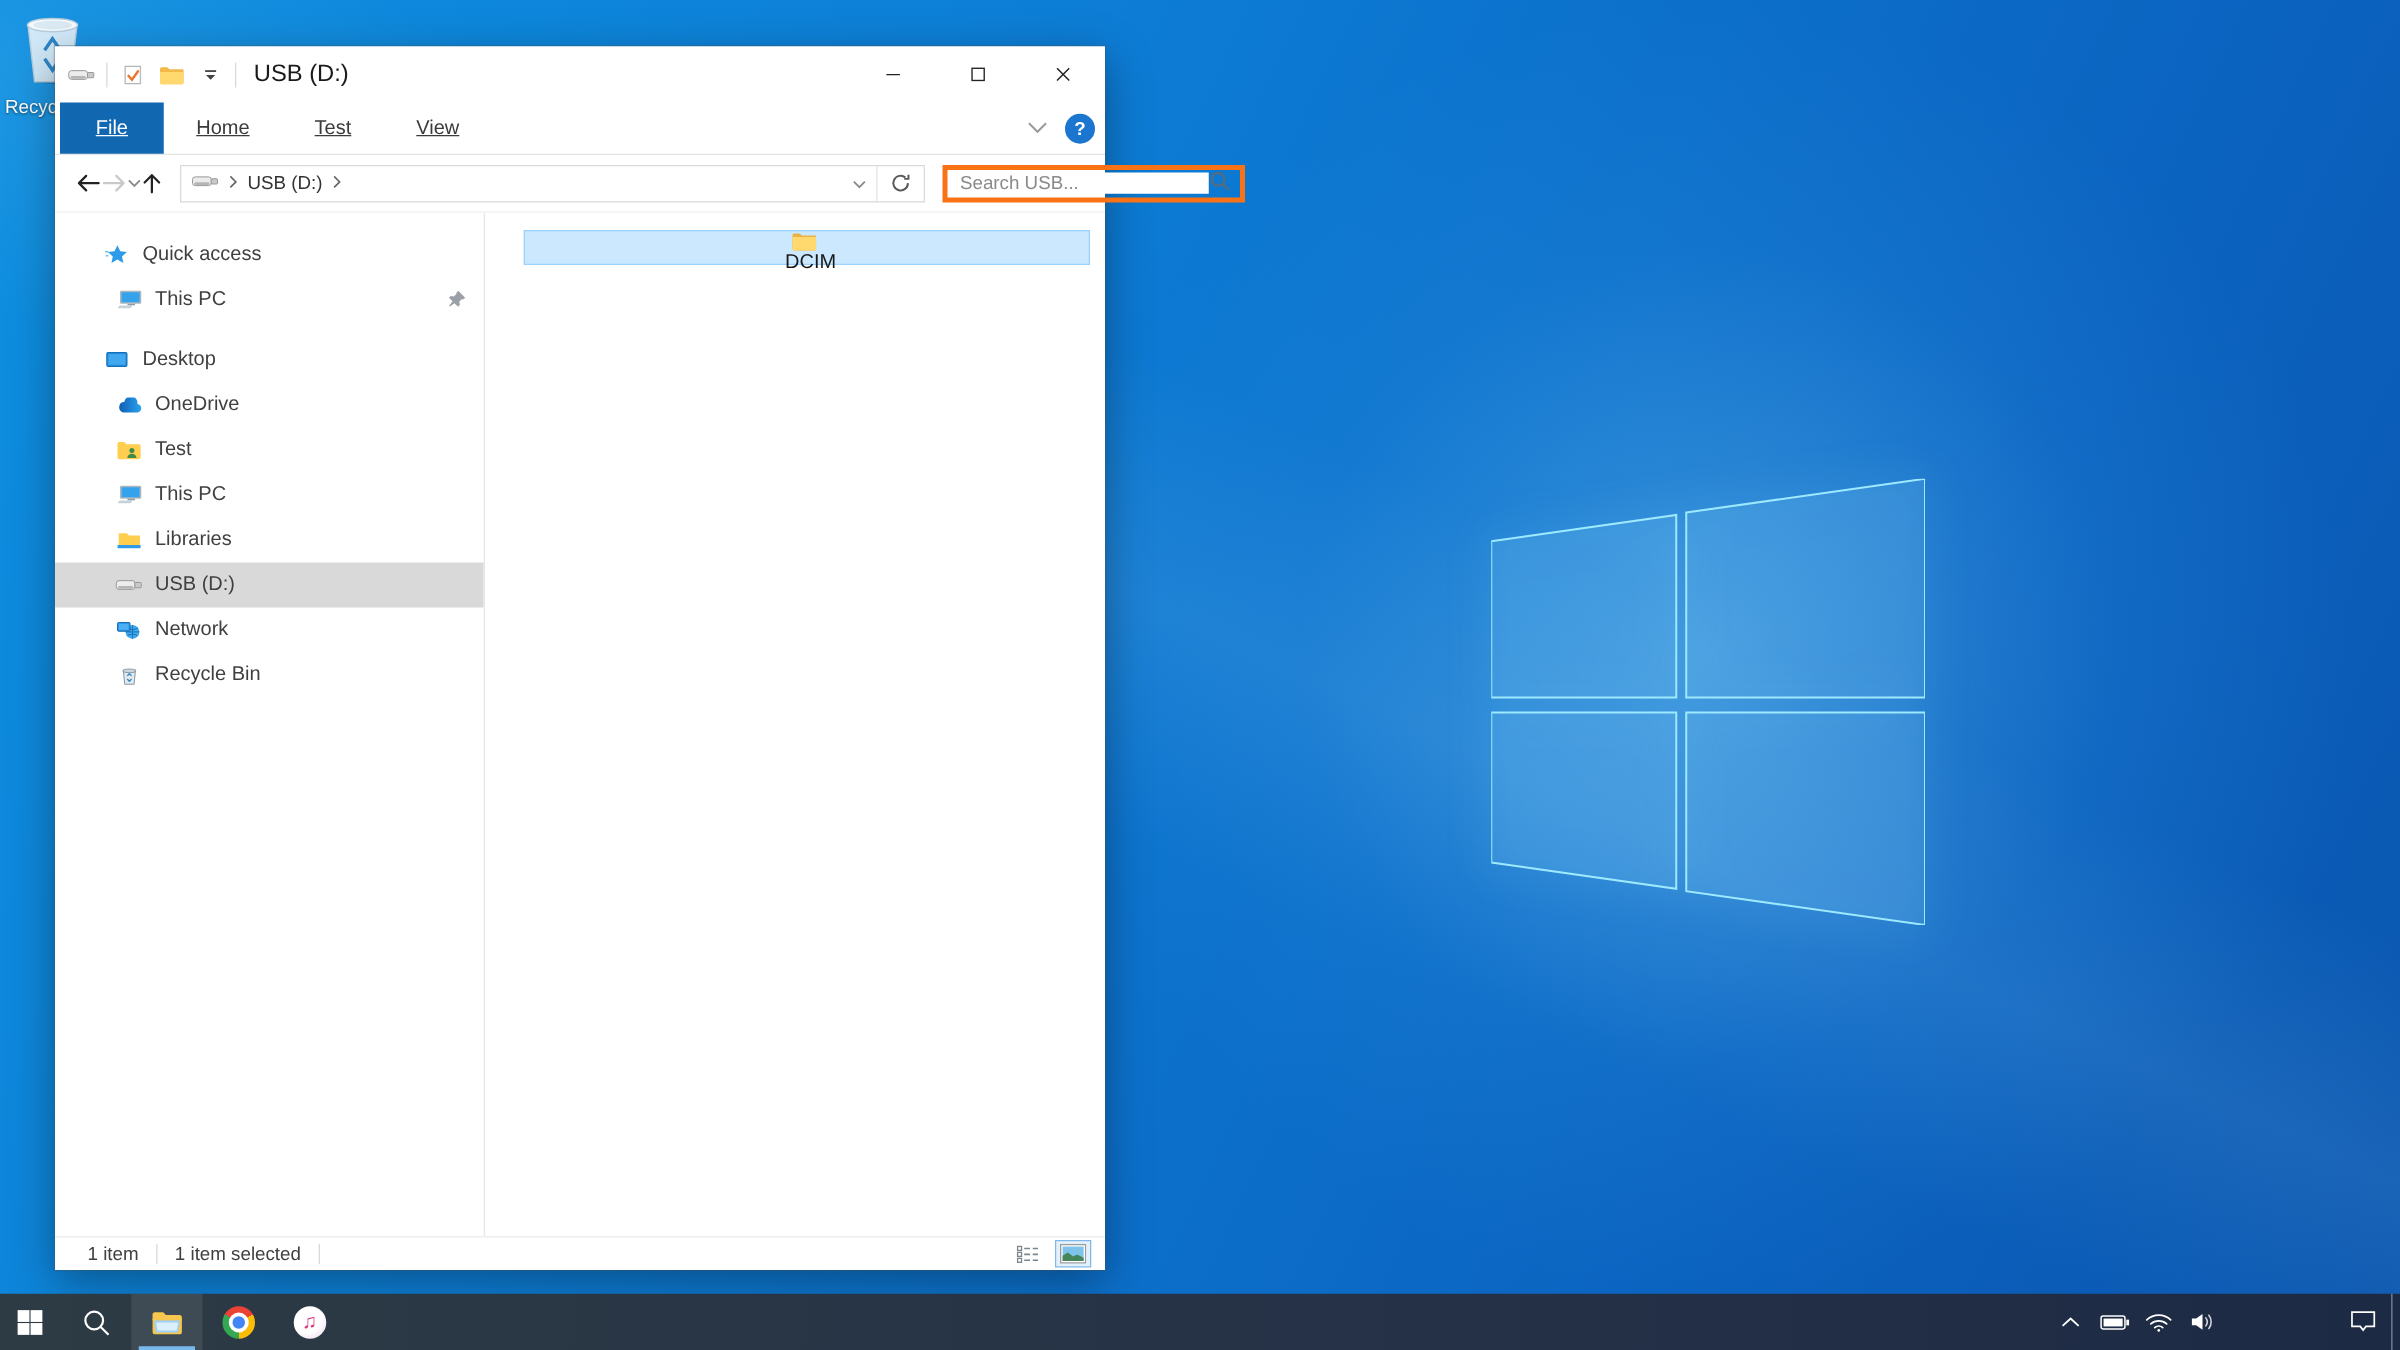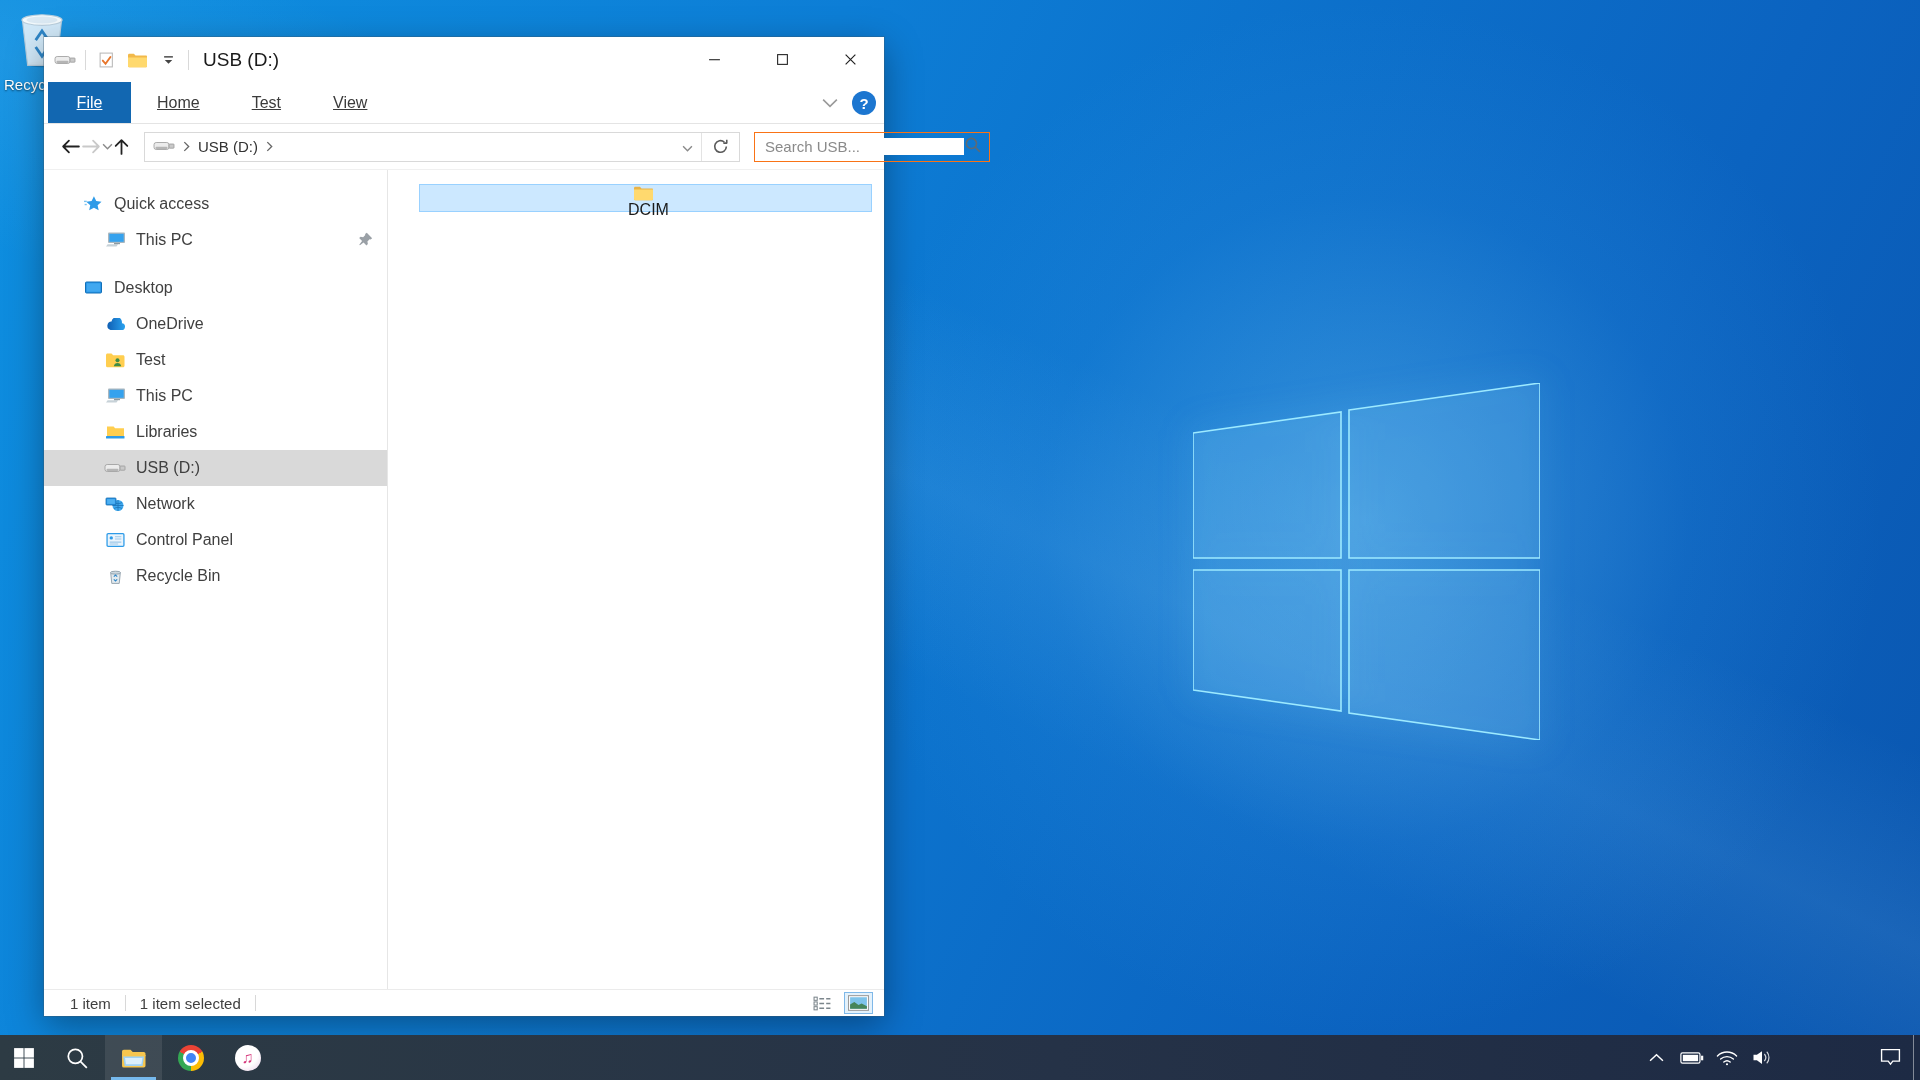--- a/index.html
+++ b/index.html
@@ -43,31 +43,31 @@
 
   .navrow { height:46px; display:flex; align-items:center; padding:0 14px 0 16px; border-bottom:1px solid #f0f0f0; }
   .nav-btn { width:32px; height:32px; display:flex; align-items:center; justify-content:center; color:#222; }
   .nav-btn.disabled { color:#c9c9c9; }
   .nav-chev { width:18px; display:flex; justify-content:center; }
   .addr-box { margin-left:14px; height:30px; flex:0 0 596px; border:1px solid #d9d9d9; display:flex; align-items:center; background:#fff; }
   .addr-crumbs { display:flex; align-items:center; gap:8px; padding:0 8px; flex:1; font-size:15px; color:#333; }
   .addr-right { display:flex; align-items:center; height:100%; }
   .addr-right .dd { padding:0 8px; }
   .addr-right .refresh { width:38px; height:100%; border-left:1px solid #e3e3e3; display:flex; align-items:center; justify-content:center; }
-  .search-box { margin-left:14px; height:30px; flex:1; border:1px solid #f97316; display:flex; align-items:center; padding:0 8px 0 10px; }
+  .search-box { margin-left:14px; height:30px; flex:1; border:4px solid #f97316; display:flex; align-items:center; padding:0 8px 0 10px; }
   .search-box input { border:none; outline:none; flex:1; font-size:15px; color:#444; font-family:"Liberation Sans",sans-serif; }
   .search-box input::placeholder { color:#8a8a8a; }
 
   .content { flex:1; display:flex; min-height:0; }
   .sidebar { width:426px; border-right:1px solid #e6e6e6; padding-top:16px; overflow:hidden; }
   .side-item { height:36px; display:flex; align-items:center; position:relative; font-size:16px; color:#404040; cursor:default; }
   .side-item .ic { width:22px; height:20px; display:flex; align-items:center; justify-content:center; }
   .side-item .lbl { margin-left:10px; white-space:nowrap; }
   .side-item.lv0 { padding-left:38px; }
-  .side-item.lv1 { padding-left:60px;text-align:center; }
+  .side-item.lv1 { padding-left:48px;text-align:center; }
   .side-item.break { margin-top:12px; }
   .side-item.selected { background:#d9d9d9; }
   .side-item .pin { position:absolute; right:14px; top:10px; }
 
   .filepane { flex:1; padding:14px 12px 0 31px; }
   .file-row { width:453px; height:28px; display:flex; align-items:center; padding-left:6px; font-size:16px; color:#1a1a1a; }
   .file-row.selected { background:var(--selbg,#cce8ff); border:1px solid var(--selbd,#99d1ff);flex-direction:column; }
   .file-row .ic { width:22px; height:18px; margin-right:10px; display:flex; align-items:center; }
 
   .statusbar { height:27px; border-top:1px solid #ebebeb; display:flex; align-items:center; padding:0 12px 0 26px; font-size:15px; color:#404040; }
@@ -340,30 +340,20 @@
               <circle cx="13" cy="9.5" r="5.5" fill="#3fa9ef"></circle>
               <path d="M7.5 9.5h11M13 4v11M9 6.5c2.5 1.5 5.5 1.5 8 0M9 12.5c2.5-1.5 5.5-1.5 8 0" stroke="#1c74b8" stroke-width=".8" fill="none"></path>
               <rect x="1" y="2" width="10" height="7" rx=".8" fill="#2793e6" stroke="#1b6fae" stroke-width=".8"></rect>
               <rect x="2.1" y="3.1" width="7.8" height="4.8" fill="#4db0f2"></rect>
             </svg>
           </span>
           <span class="lbl">Network</span>
         </div>
         <div class="side-item lv1">
           <span class="ic">
-            <svg width="19" height="16" viewBox="0 0 18 15">
-              <rect x="1" y="1.5" width="16" height="12" rx="1" fill="#eaf4fc" stroke="#2e9be8" stroke-width="1.2"></rect>
-              <circle cx="5" cy="5.5" r="1.6" fill="#2e9be8"></circle>
-              <path d="M8.5 4.5h6M8.5 6.5h6M3.5 9.5h11M3.5 11.2h8" stroke="#9fc8e8" stroke-width="1"></path>
-            </svg>
-          </span>
-          <span class="lbl">Control Panel</span>
-        </div>
-        <div class="side-item lv1">
-          <span class="ic">
             <svg width="17" height="17" viewBox="0 0 16 16">
               <path d="M3.5 4.8h9l-1 9.7h-7z" fill="#e3eaee" stroke="#8a9aa5" stroke-width=".8"></path>
               <ellipse cx="8" cy="4.4" rx="4.8" ry="1.4" fill="#cdd8de" stroke="#8a9aa5" stroke-width=".8"></ellipse>
               <path d="M6.4 8.2L8 6.6l1.6 1.6M9.6 10.6L8 12.2l-1.6-1.6" stroke="#2e86c8" stroke-width="1" fill="none"></path>
             </svg>
           </span>
           <span class="lbl">Recycle Bin</span>
         </div>
       </div>
     <div class="filepane" id="files-host">

